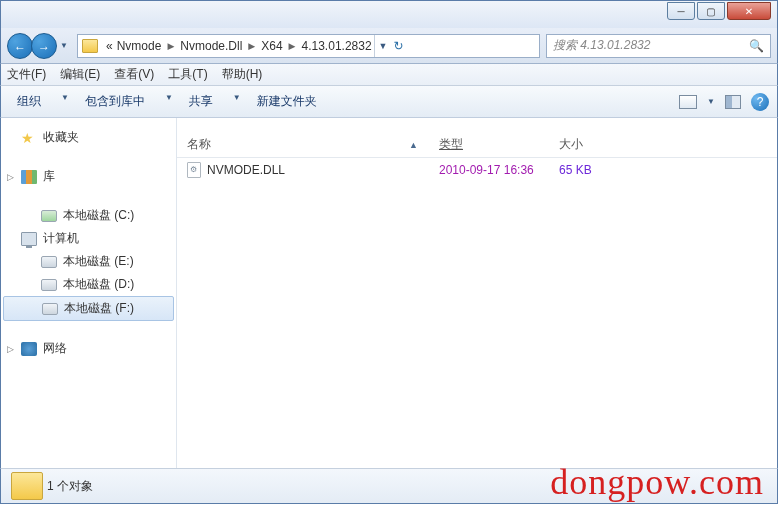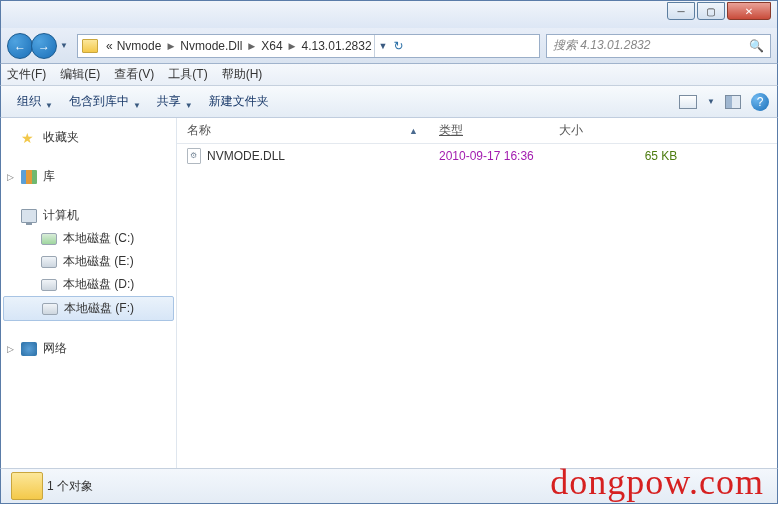--- a/index.html
+++ b/index.html
@@ -24,21 +24,21 @@
 .addr-tools { display: flex; align-items: center; border-left: 1px solid #c5d0de; height: 22px; padding: 0 4px; gap: 6px; }
 .search { width: 225px; height: 24px; background: #fff; border: 1px solid #9aaec8; display: flex; align-items: center; padding: 0 6px; font-size: 12px; color: #888; font-style: italic; }
 .search .mag { margin-left: auto; color: #4a6a8f; font-style: normal; }
 
 
 .menubar { height: 22px; background: linear-gradient(#f5f8fc, #e9eff7); border-left: 1px solid #5a7ca8; border-right: 1px solid #5a7ca8; border-bottom: 1px solid #c5d0de; display: flex; align-items: center; padding: 0 6px; font-size: 12px; gap: 14px; }
 .menubar span { color: #333; }
 
 
 .toolbar { height: 32px; background: linear-gradient(#f7fafd, #e4ecf5); border-left: 1px solid #5a7ca8; border-right: 1px solid #5a7ca8; border-bottom: 1px solid #c0cdde; display: flex; align-items: center; padding: 0 8px; font-size: 12px; color: #1a3a6a; }
-.tb-item { display: flex; align-items: flex-end; gap: 4px; padding: 0 8px; }
+.tb-item { display: flex; align-items: flex-start; gap: 20px; padding: 0 8px; }
 .tb-drop { font-size: 8px; color: #3a5a80; }
 .tb-right { margin-left: auto; display: flex; align-items: center; gap: 10px; }
 .view-ico { display: inline-flex; width: 18px; height: 14px; border: 1px solid #7a8ca0; background: linear-gradient(#fff,#e1e9f2); }
 .pane-ico { display: inline-flex; width: 16px; height: 14px; border: 1px solid #7a8ca0; background: linear-gradient(90deg,#9fb6d0 40%,#e1e9f2 40%); }
 .help-ico { width: 18px; height: 18px; border-radius: 50%; background: radial-gradient(circle at 30% 30%,#6fb8f0,#1b6fb8); color: #fff; display: flex; align-items: center; justify-content: center; font-size: 12px; }
 
 
 .main { display: flex; height: 350px; border-left: 1px solid #5a7ca8; border-right: 1px solid #5a7ca8; background: #fff; }
 .sidebar { width: 176px; border-right: 1px solid #dfe6ee; padding: 8px 0; font-size: 12px; overflow: hidden; }
 .sb-group { margin-bottom: 16px; }
@@ -47,36 +47,36 @@
 .sb-item.selected { background: linear-gradient(#eaf2fb, #d7e6f7); border: 1px solid #a8c4e4; border-radius: 2px; margin: 0 2px; padding-left: 38px; }
 .sb-expand { position: absolute; margin-left: -14px; color: #777; font-size: 9px; }
 .ico-fav { width: 16px; height: 16px; color: #f2c84b; font-size: 14px; }
 .ico-lib { width: 16px; height: 14px; background: linear-gradient(90deg,#5a9fd6 33%,#e29a3a 33% 66%,#6fb86f 66%); border-radius: 1px; }
 .ico-pc { width: 16px; height: 14px; background: #d8e2ec; border: 1px solid #8a9aaa; border-radius: 1px; position: relative; }
 .ico-pc::after { content:""; position:absolute; bottom:-3px; left:4px; width:6px; height:2px; background:#8a9aaa; }
 .ico-disk { width: 16px; height: 12px; background: linear-gradient(#f0f4f8,#cdd6df); border: 1px solid #9aa6b3; border-radius: 2px; }
 .ico-disk.c { background: linear-gradient(#d8ecd8,#9fd69f); }
 .ico-net { width: 16px; height: 14px; background: radial-gradient(circle,#5a9fd6,#2a6fa6); border-radius: 2px; }
 
-.content { flex: 1; display: flex; flex-direction: column; }
+.content { flex: 1; display: flex; flex-direction: column; margin-top: 14px; }
 .cols { display: flex; height: 26px; border-bottom: 1px solid #e4e9ef; font-size: 12px; color: #555; align-items: center; }
 .col { padding: 0 10px; border-right: 1px solid transparent; display:flex; align-items:center; gap:4px; }
 .col.name { width: 252px; }
 .col.date { width: 120px; }
 .col.type { width: 120px; text-decoration: underline; }
 .col.size { flex: 1; }
 .sort-arrow { font-size: 9px; color: #4a6a8f; }
 
 .rows { flex: 1; font-size: 12px; }
 .row { display: flex; height: 24px; align-items: center; color: #333; }
 .row .cell { padding: 0 10px; }
 .row .cell.name { width: 252px; display: flex; align-items: center; gap: 6px; }
 .row .cell.date { width: 120px; color: #a21caf; }
 .row .cell.type { width: 120px; color: #666; }
-.row .cell.size { flex: 1; text-align: center; padding-right: 14px; color: #4d7c0f; }
+.row .cell.size { flex: 1; text-align: left; padding-right: 14px; color: #6d28d9; }
 .file-ico { width: 14px; height: 16px; background: #fff; border: 1px solid #b0b8c0; border-radius: 1px; position: relative; }
 .file-ico::before { content:"⚙"; position:absolute; font-size:8px; color:#7a8a9a; left:2px; top:2px; }
 
 
 .statusbar { height: 36px; background: linear-gradient(#f3f7fc, #e4ecf5); border: 1px solid #5a7ca8; border-top: 1px solid #c5d0de; display: flex; align-items: center; padding: 0 10px; gap: 4px; font-size: 12px; color: #333; }
 .big-folder { width: 32px; height: 28px; background: linear-gradient(#fce79a, #f4c94a); border: 1px solid #c9a63e; border-radius: 2px; }
 
 .watermark { position: absolute; right: 14px; bottom: 2px; font-family: "Times New Roman", serif; font-size: 36px; color: #d62020; letter-spacing: 1px; pointer-events: none; }
 </style>
 </head>
@@ -158,27 +158,27 @@
       </div>
     </div>
     <div class="sb-group">
       <div class="sb-item">
         <span class="sb-expand">▷</span>
         <span class="ico-lib"></span>
         <span>库</span>
       </div>
     </div>
     <div class="sb-group">
-      <div class="sb-item">
-        <span class="ico-pc"></span>
-        <span>计算机</span>
-      </div>
       <div class="sb-item sub">
         <span class="ico-disk c"></span>
         <span>本地磁盘 (C:)</span>
+      </div>
+      <div class="sb-item">
+        <span class="ico-pc"></span>
+        <span>计算机</span>
       </div>
       <div class="sb-item sub">
         <span class="ico-disk"></span>
         <span>本地磁盘 (E:)</span>
       </div>
       <div class="sb-item sub">
         <span class="ico-disk"></span>
         <span>本地磁盘 (D:)</span>
       </div>
       <div class="sb-item sub selected">

